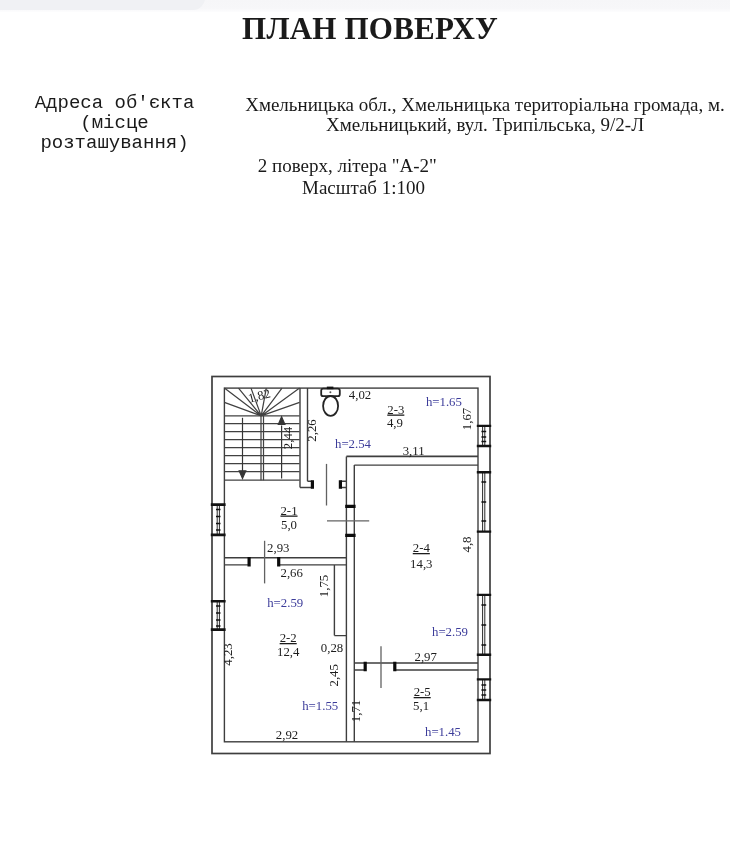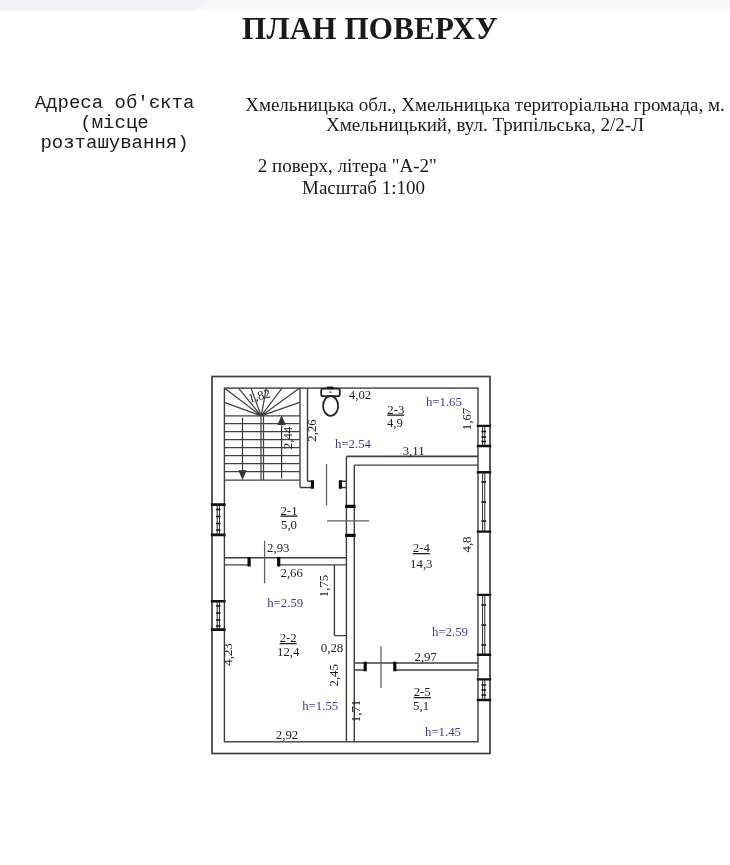--- a/index.html
+++ b/index.html
@@ -10,21 +10,21 @@
 <body>
 
 <div class="abs" style="left:0;top:0;width:730px;height:12px;background:linear-gradient(to bottom,#f6f6f8 0,#f7f7f9 70%,#fdfdfe 100%);"></div>
 
 <div class="abs" style="left:-8px;top:-4px;width:213px;height:14px;background:#f0f1f4;border-radius:0 0 12px 0;"></div>
 
 <div class="abs" style="left:5px;top:13.2px;width:730px;text-align:center;font-size:31px;line-height:31px;font-weight:bold;letter-spacing:0.2px;">ПЛАН ПОВЕРХУ</div>
 
 <div class="abs" style="left:10px;top:93px;width:209px;text-align:center;font-size:19px;line-height:20px;font-family:Liberation Mono, monospace;">Адреса об'єкта<br>(місце розташування)</div>
 
-<div class="abs" style="left:240px;top:94.5px;width:490px;text-align:center;font-size:19px;line-height:20.5px;">Хмельницька обл., Хмельницька територіальна громада, м. Хмельницький, вул. Трипільська, 2/2-Л</div>
+<div class="abs" style="left:240px;top:94.5px;width:490px;text-align:center;font-size:19px;line-height:20.5px;">Хмельницька обл., Хмельницька територіальна громада, м. Хмельницький, вул. Трипільська, 9/2-Л</div>
 
 <div class="abs" style="left:257.8px;top:155.8px;font-size:19px;line-height:20px;">2 поверх, літера "А-2"</div>
 
 <div class="abs" style="left:302px;top:178px;font-size:19px;line-height:20px;">Масштаб 1:100</div>
 
 <svg class="abs" style="left:0;top:0;opacity:0.99;will-change:transform;" width="730" height="865" viewBox="0 0 730 865" xmlns="http://www.w3.org/2000/svg">
 <g fill="none" stroke="#3c3c3c" stroke-width="1.5">
 
   <rect x="212" y="376.5" width="278" height="377" stroke-width="1.7"></rect>
 

